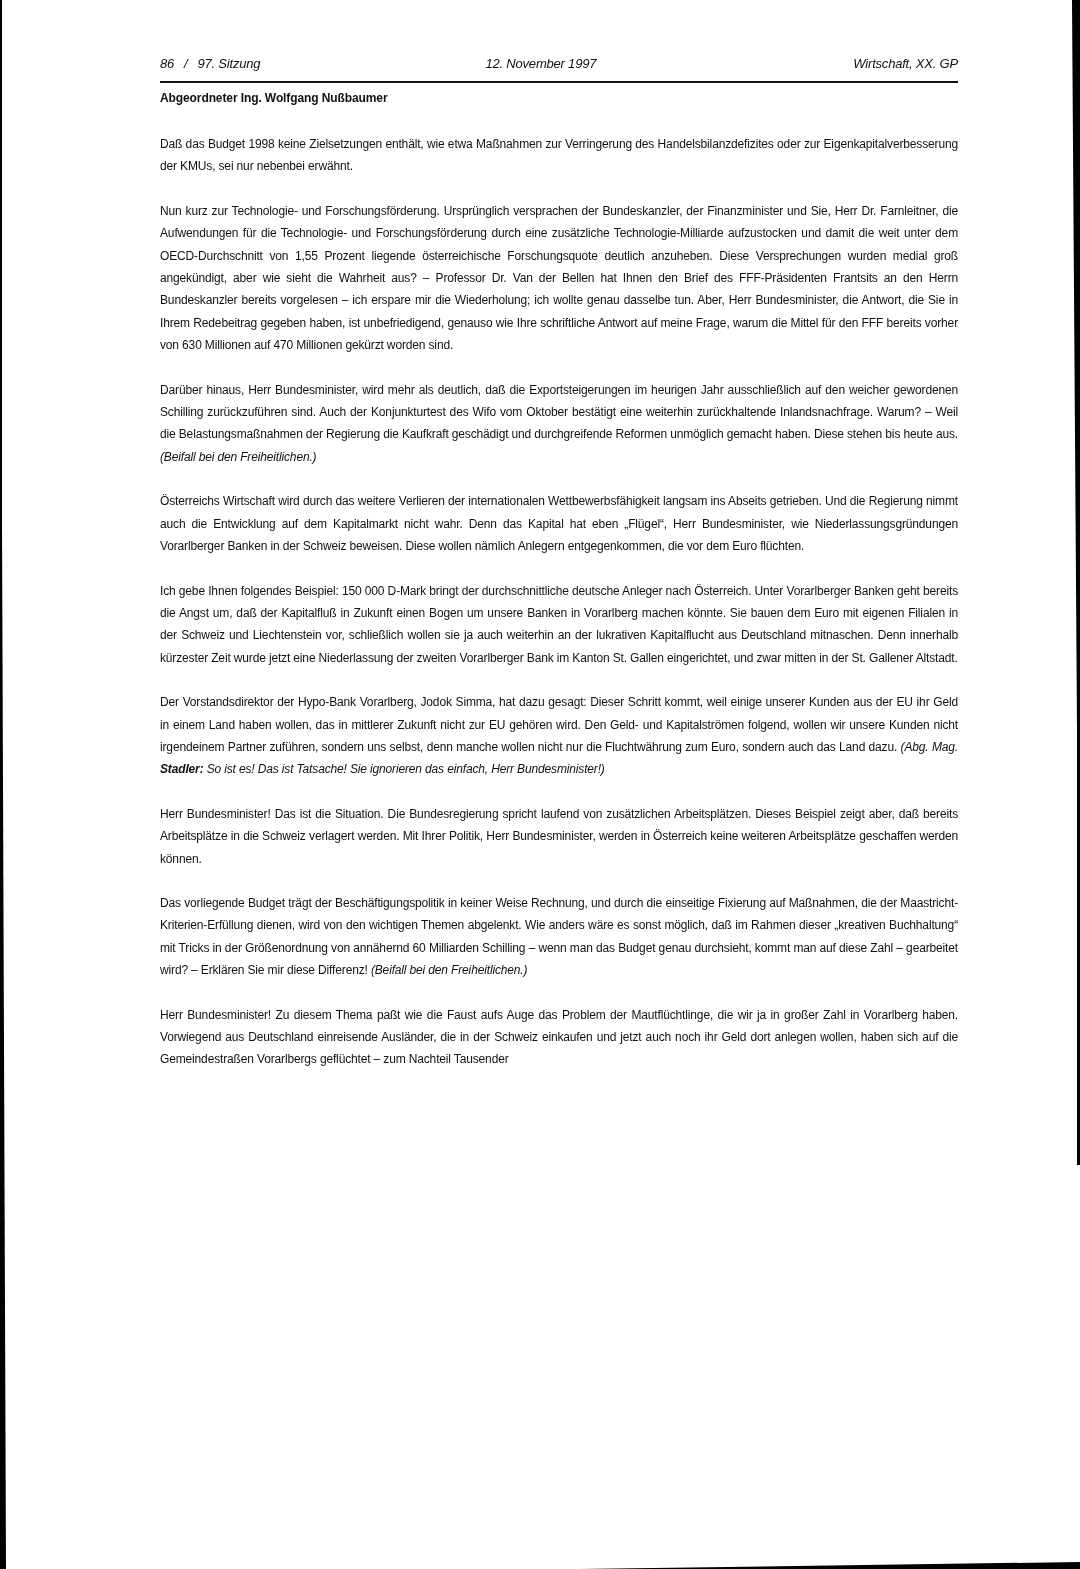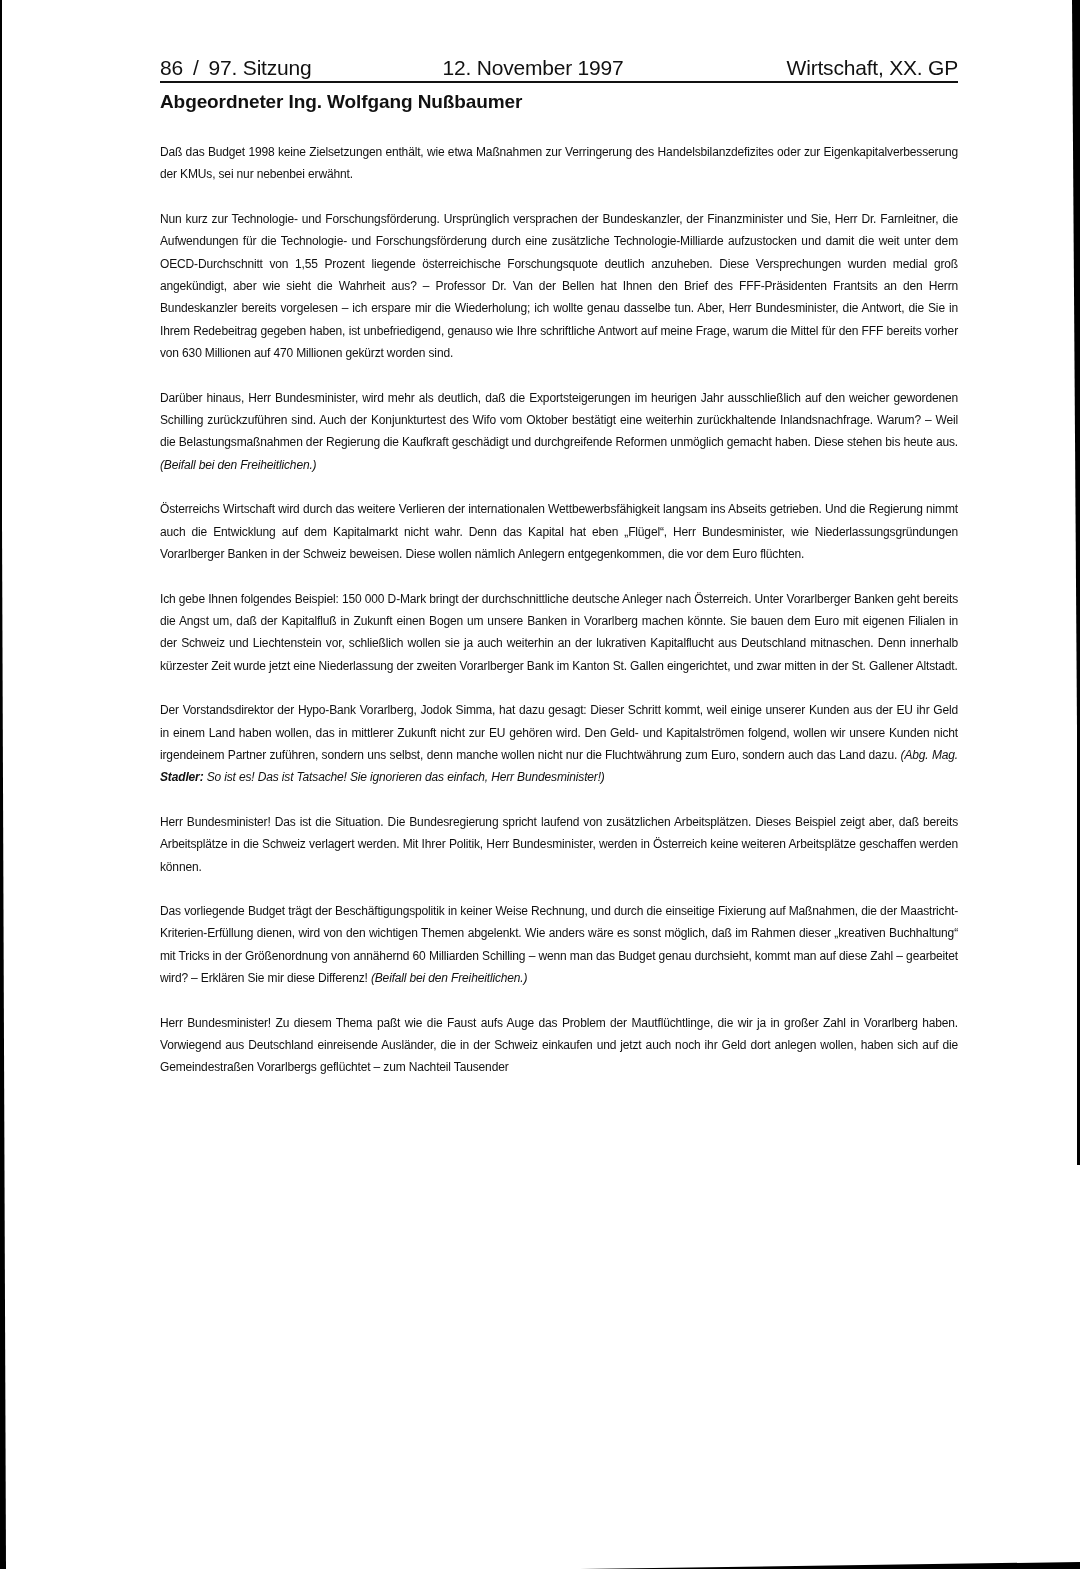--- a/index.html
+++ b/index.html
@@ -54,34 +54,35 @@
 
     .page {
       position: absolute;
       left: 160px;
       top: 56px;
       width: 798px;
     }
     .running-header {
       display: flex;
       align-items: baseline;
-      font-size: 21px;
+      font-size: 13px;
       letter-spacing: -0.2px;
       padding-bottom: 2px;
       border-bottom: 2px solid #111;
       height: 23px;
+      font-style: italic;
     }
     .running-header .left { flex: 0 0 auto; }
     .running-header .center { flex: 1 1 auto; text-align: center; padding-right: 32px; }
     .running-header .right { flex: 0 0 auto; }
     .page-sep { margin: 0 10px; }
 
     .speaker {
       font-weight: bold;
-      font-size: 19px;
+      font-size: 12px;
       margin-top: 8px;
       letter-spacing: -0.1px;
     }
     .body-text {
       margin-top: 28px;
     }
     .para {
       font-size: 12px;
       line-height: 22.4px;
       text-align: justify;

